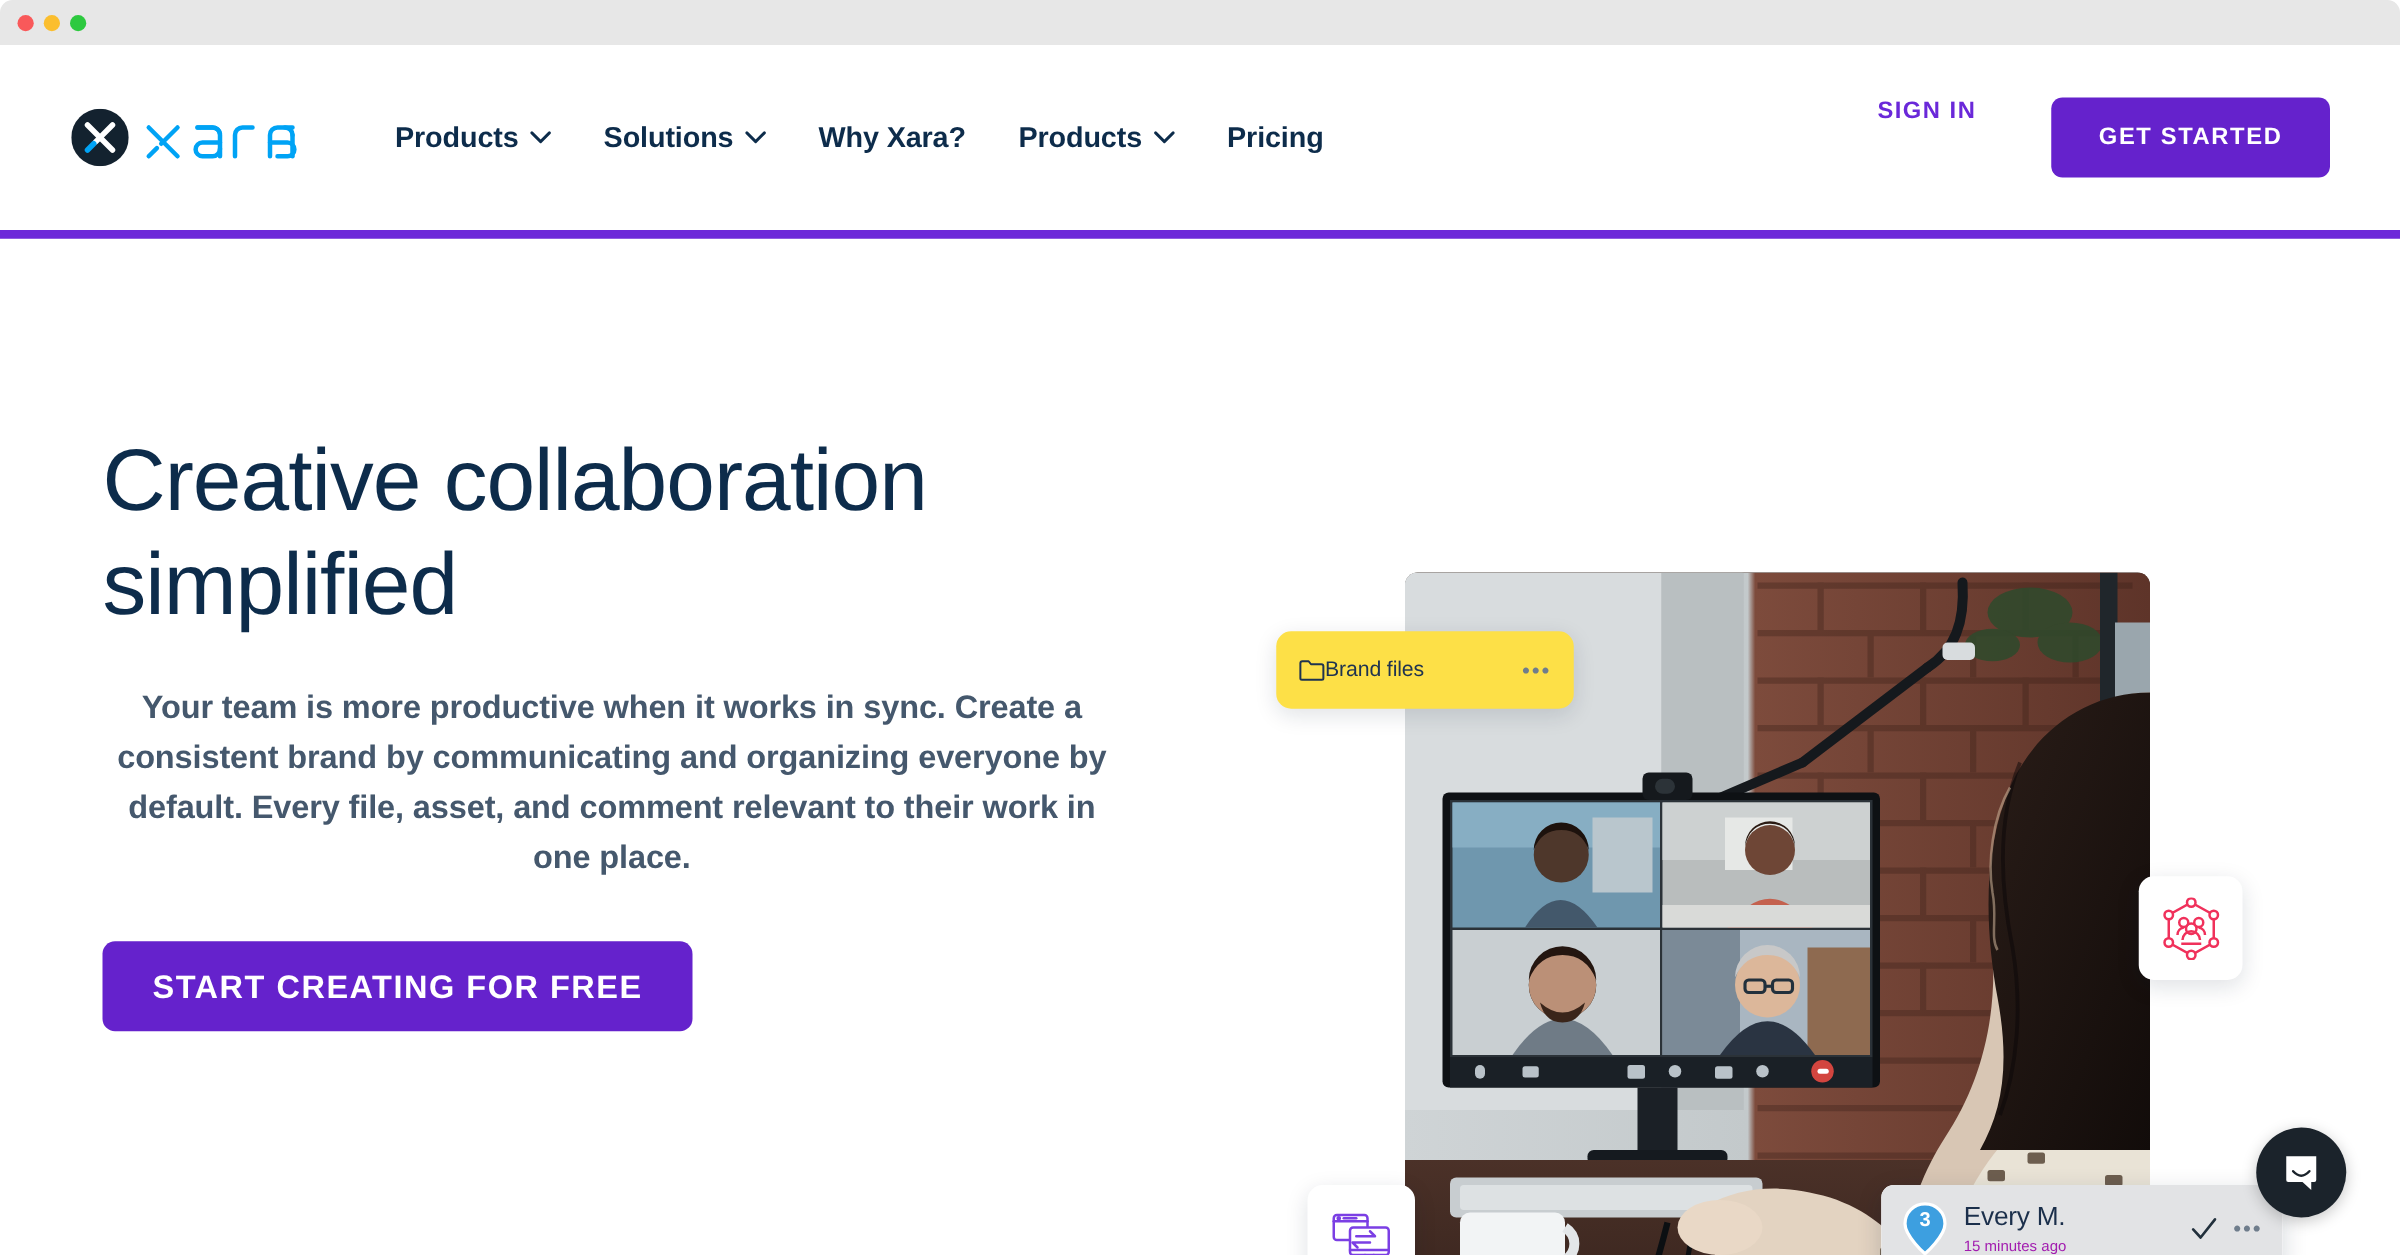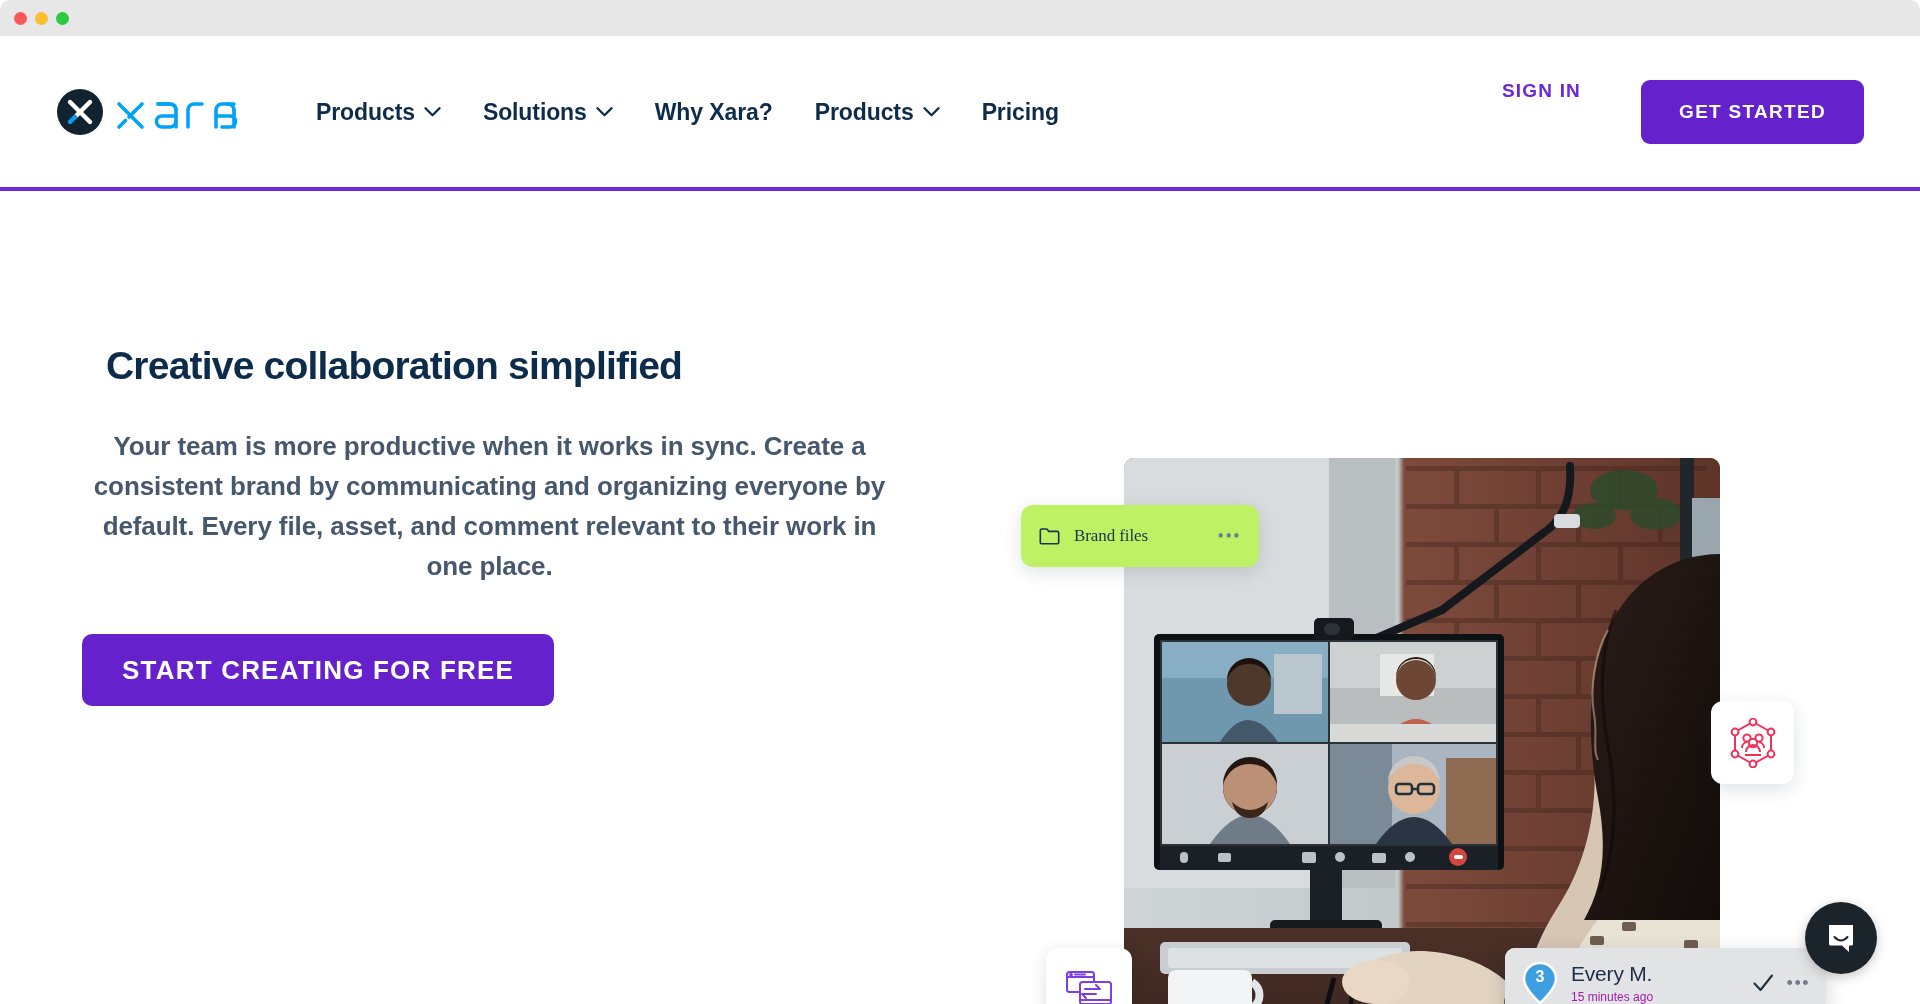--- a/index.html
+++ b/index.html
@@ -40,21 +40,21 @@
     height: 968px;
     background: #ffffff;
     overflow: hidden;
   }
 
   
   .site-header {
     position: relative;
     height: 155px;
     width: 1920px;
-    border-bottom: 4px solid #6d28d9;
+    border-bottom: 7px solid #6d28d9;
     display: flex;
     align-items: center;
   }
   .logo {
     position: absolute;
     left: 57px;
     top: 50%;
     transform: translateY(-50%);
     display: flex;
     align-items: center;
@@ -124,27 +124,26 @@
     width: 1920px;
     height: 813px;
   }
   .hero-left {
     position: absolute;
     left: 82px;
     top: 152px;
     width: 840px;
   }
   .hero-title {
-    font-size: 39px;
+    font-size: 70px;
     line-height: 1.18;
-    font-weight: 700;
+    font-weight: 400;
     color: #0d2c4b;
     letter-spacing: -0.8px;
     max-width: 700px;
-    margin-left: 24px;
   }
   .hero-sub {
     margin-top: 37px;
     font-size: 26px;
     line-height: 1.54;
     color: #45586d;
     font-weight: 700;
     max-width: 815px;
     letter-spacing: -0.1px;
     text-align: center;
@@ -182,29 +181,27 @@
   }
   .photo svg { display: block; width: 100%; height: 100%; }
 
   
   .card-brandfiles {
     position: absolute;
     left: -103px;
     top: 47px;
     width: 238px;
     height: 62px;
-    background: #bef264;
+    background: #fde047;
     border-radius: 12px;
     box-shadow: 0 5px 18px rgba(12,30,52,.13);
     display: flex;
     align-items: center;
     padding: 0 18px;
-    gap: 14px;
-    cursor: pointer;
-    font-family: Liberation Serif, serif;
+    cursor: pointer;
   }
   .folder-icon { width: 21px; height: 18px; flex: none; display: block; }
   .card-brandfiles .label {
     font-size: 17px;
     color: #1e3350;
     font-weight: 400;
     flex: 1;
     letter-spacing: -0.1px;
   }
   .dots-menu {

